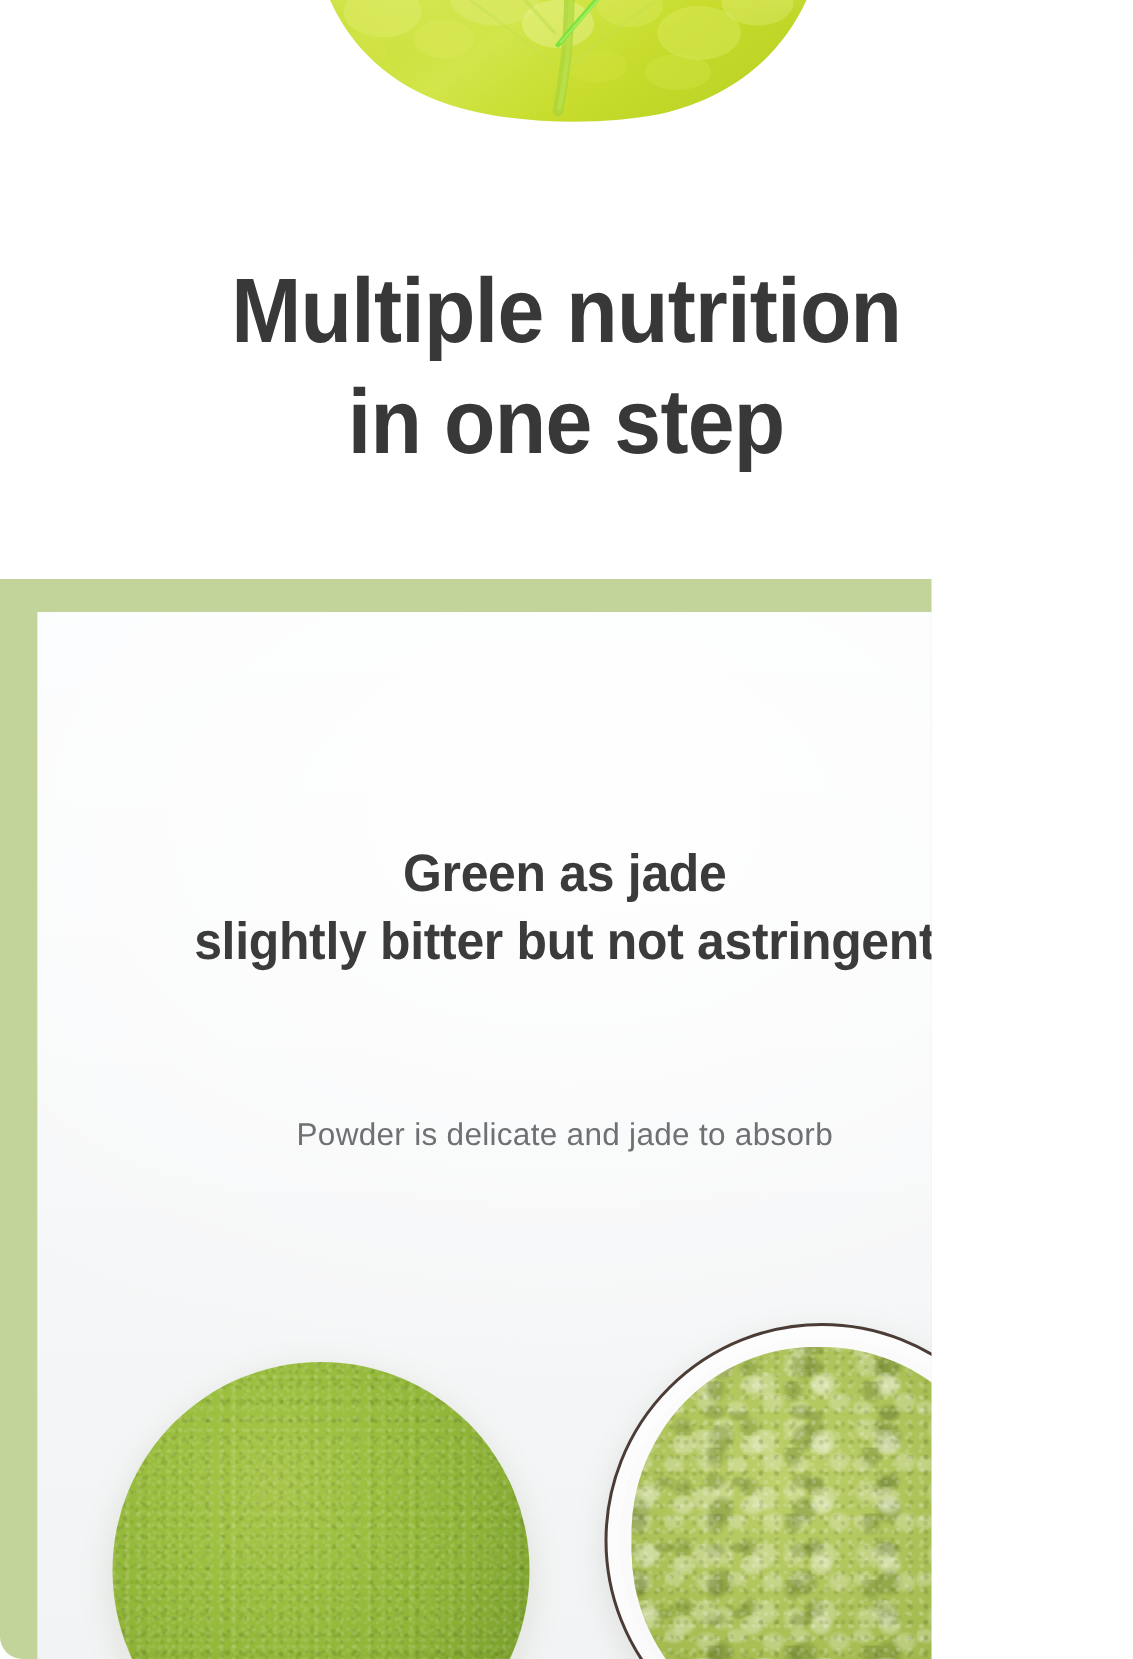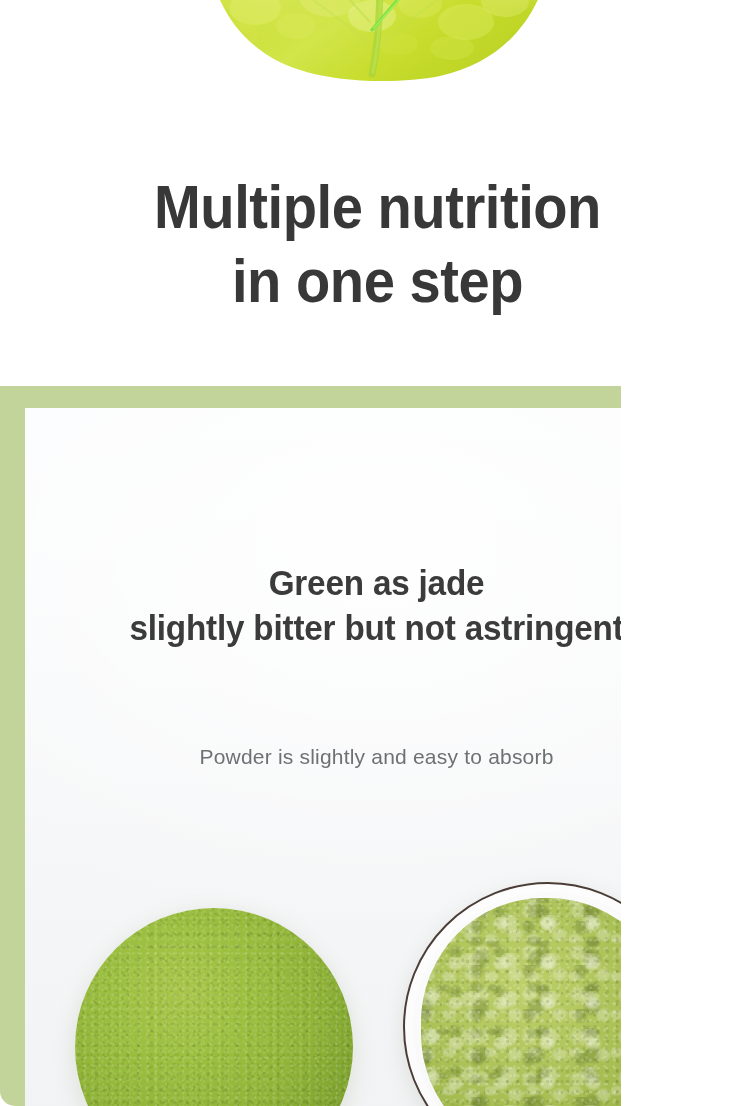--- a/index.html
+++ b/index.html
@@ -317,18 +317,18 @@
           </div>
         </div>
 
       </div>
 
       <div class="panel-copy">
         <span class="panel-heading-line">Green as jade</span>
         <span class="panel-heading-line">slightly bitter but not astringent</span>
       </div>
 
-      <div class="panel-subcopy">Powder is slightly and easy to absorb</div>
+      <div class="panel-subcopy">Powder is delicate and jade to absorb</div>
 
     </div>
   </div>
 
 </div>
 
 </body></html>

